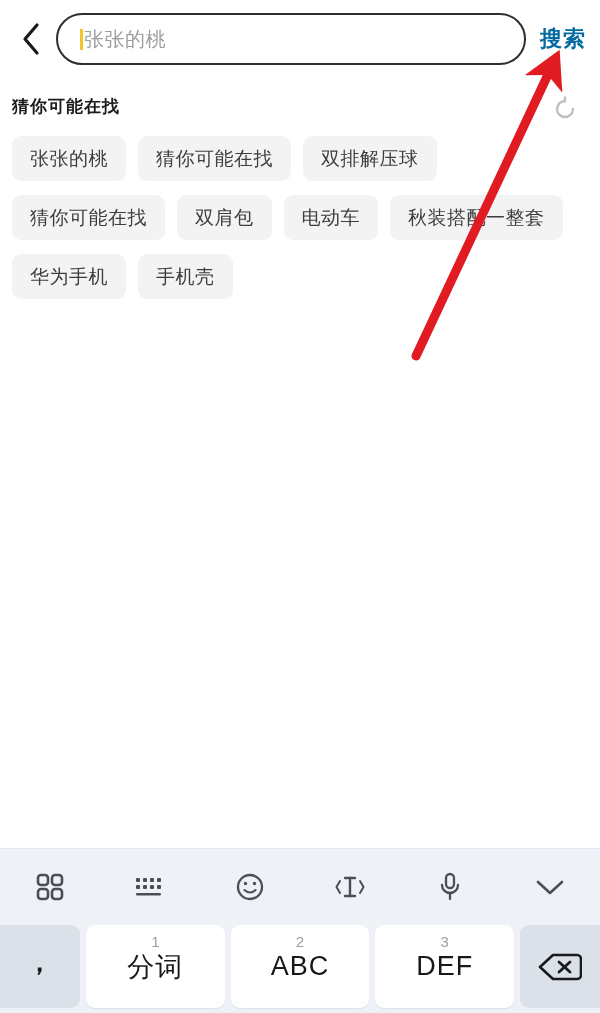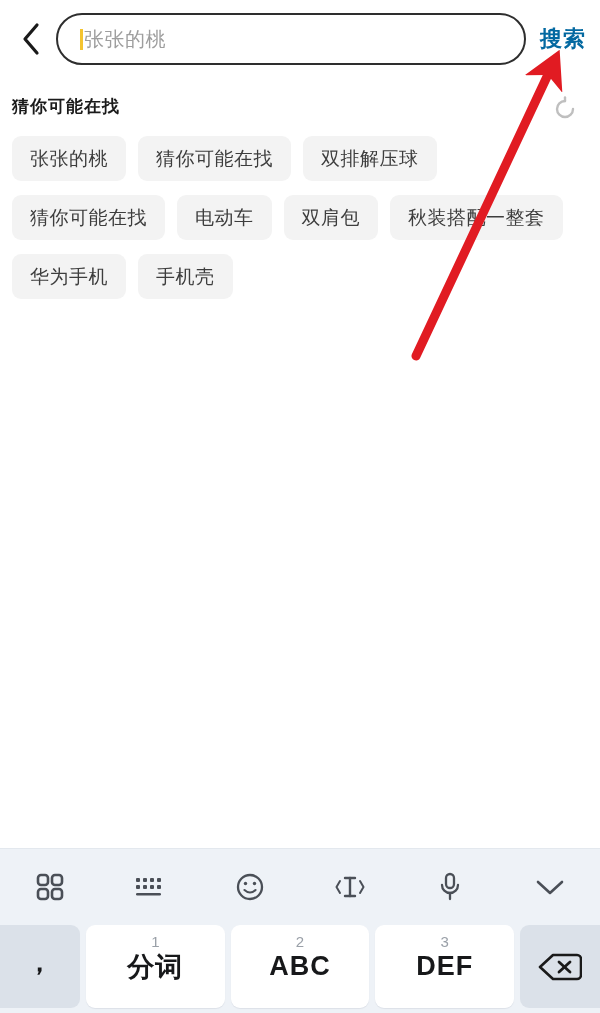--- a/index.html
+++ b/index.html
@@ -153,21 +153,21 @@
   }
   .key-side:first-child { border-radius: 0 9px 9px 0; margin-left: 0; }
   .key-side:last-child  { border-radius: 9px 0 0 9px; margin-right: 0; }
   .key-main {
     background: #ffffff;
     flex: 1 1 0;
     box-shadow: 0 1px 1px rgba(30,40,60,0.08);
   }
   .key-label {
     font-size: 27px;
-    font-weight: 700;
+    font-weight: 400;
     letter-spacing: 1px;
   }
   .key-label-comma {
     font-size: 26px;
     font-weight: bold;
     position: relative;
     top: -4px;
   }
   .key-num {
     position: absolute;
@@ -214,22 +214,22 @@
           </svg>
         </span>
       </div>
     </div>
 
     <div class="chips">
       <div class="chip">张张的桃</div>
       <div class="chip">猜你可能在找</div>
       <div class="chip">双排解压球</div>
       <div class="chip">猜你可能在找</div>
+      <div class="chip">双肩包</div>
       <div class="chip">电动车</div>
-      <div class="chip">双肩包</div>
       <div class="chip">秋装搭配一整套</div>
       <div class="chip">华为手机</div>
       <div class="chip">手机壳</div>
     </div>
   </div>
 
   <svg class="annotation" viewBox="0 0 600 1013">
     <defs>
       <marker id="arrowhead" markerWidth="4.2" markerHeight="4.6" refX="2.2" refY="2.3" orient="auto">
         <path d="M0,0 L4.2,2.3 L0,4.6 L1.1,2.3 Z" fill="#e11b22"></path>

